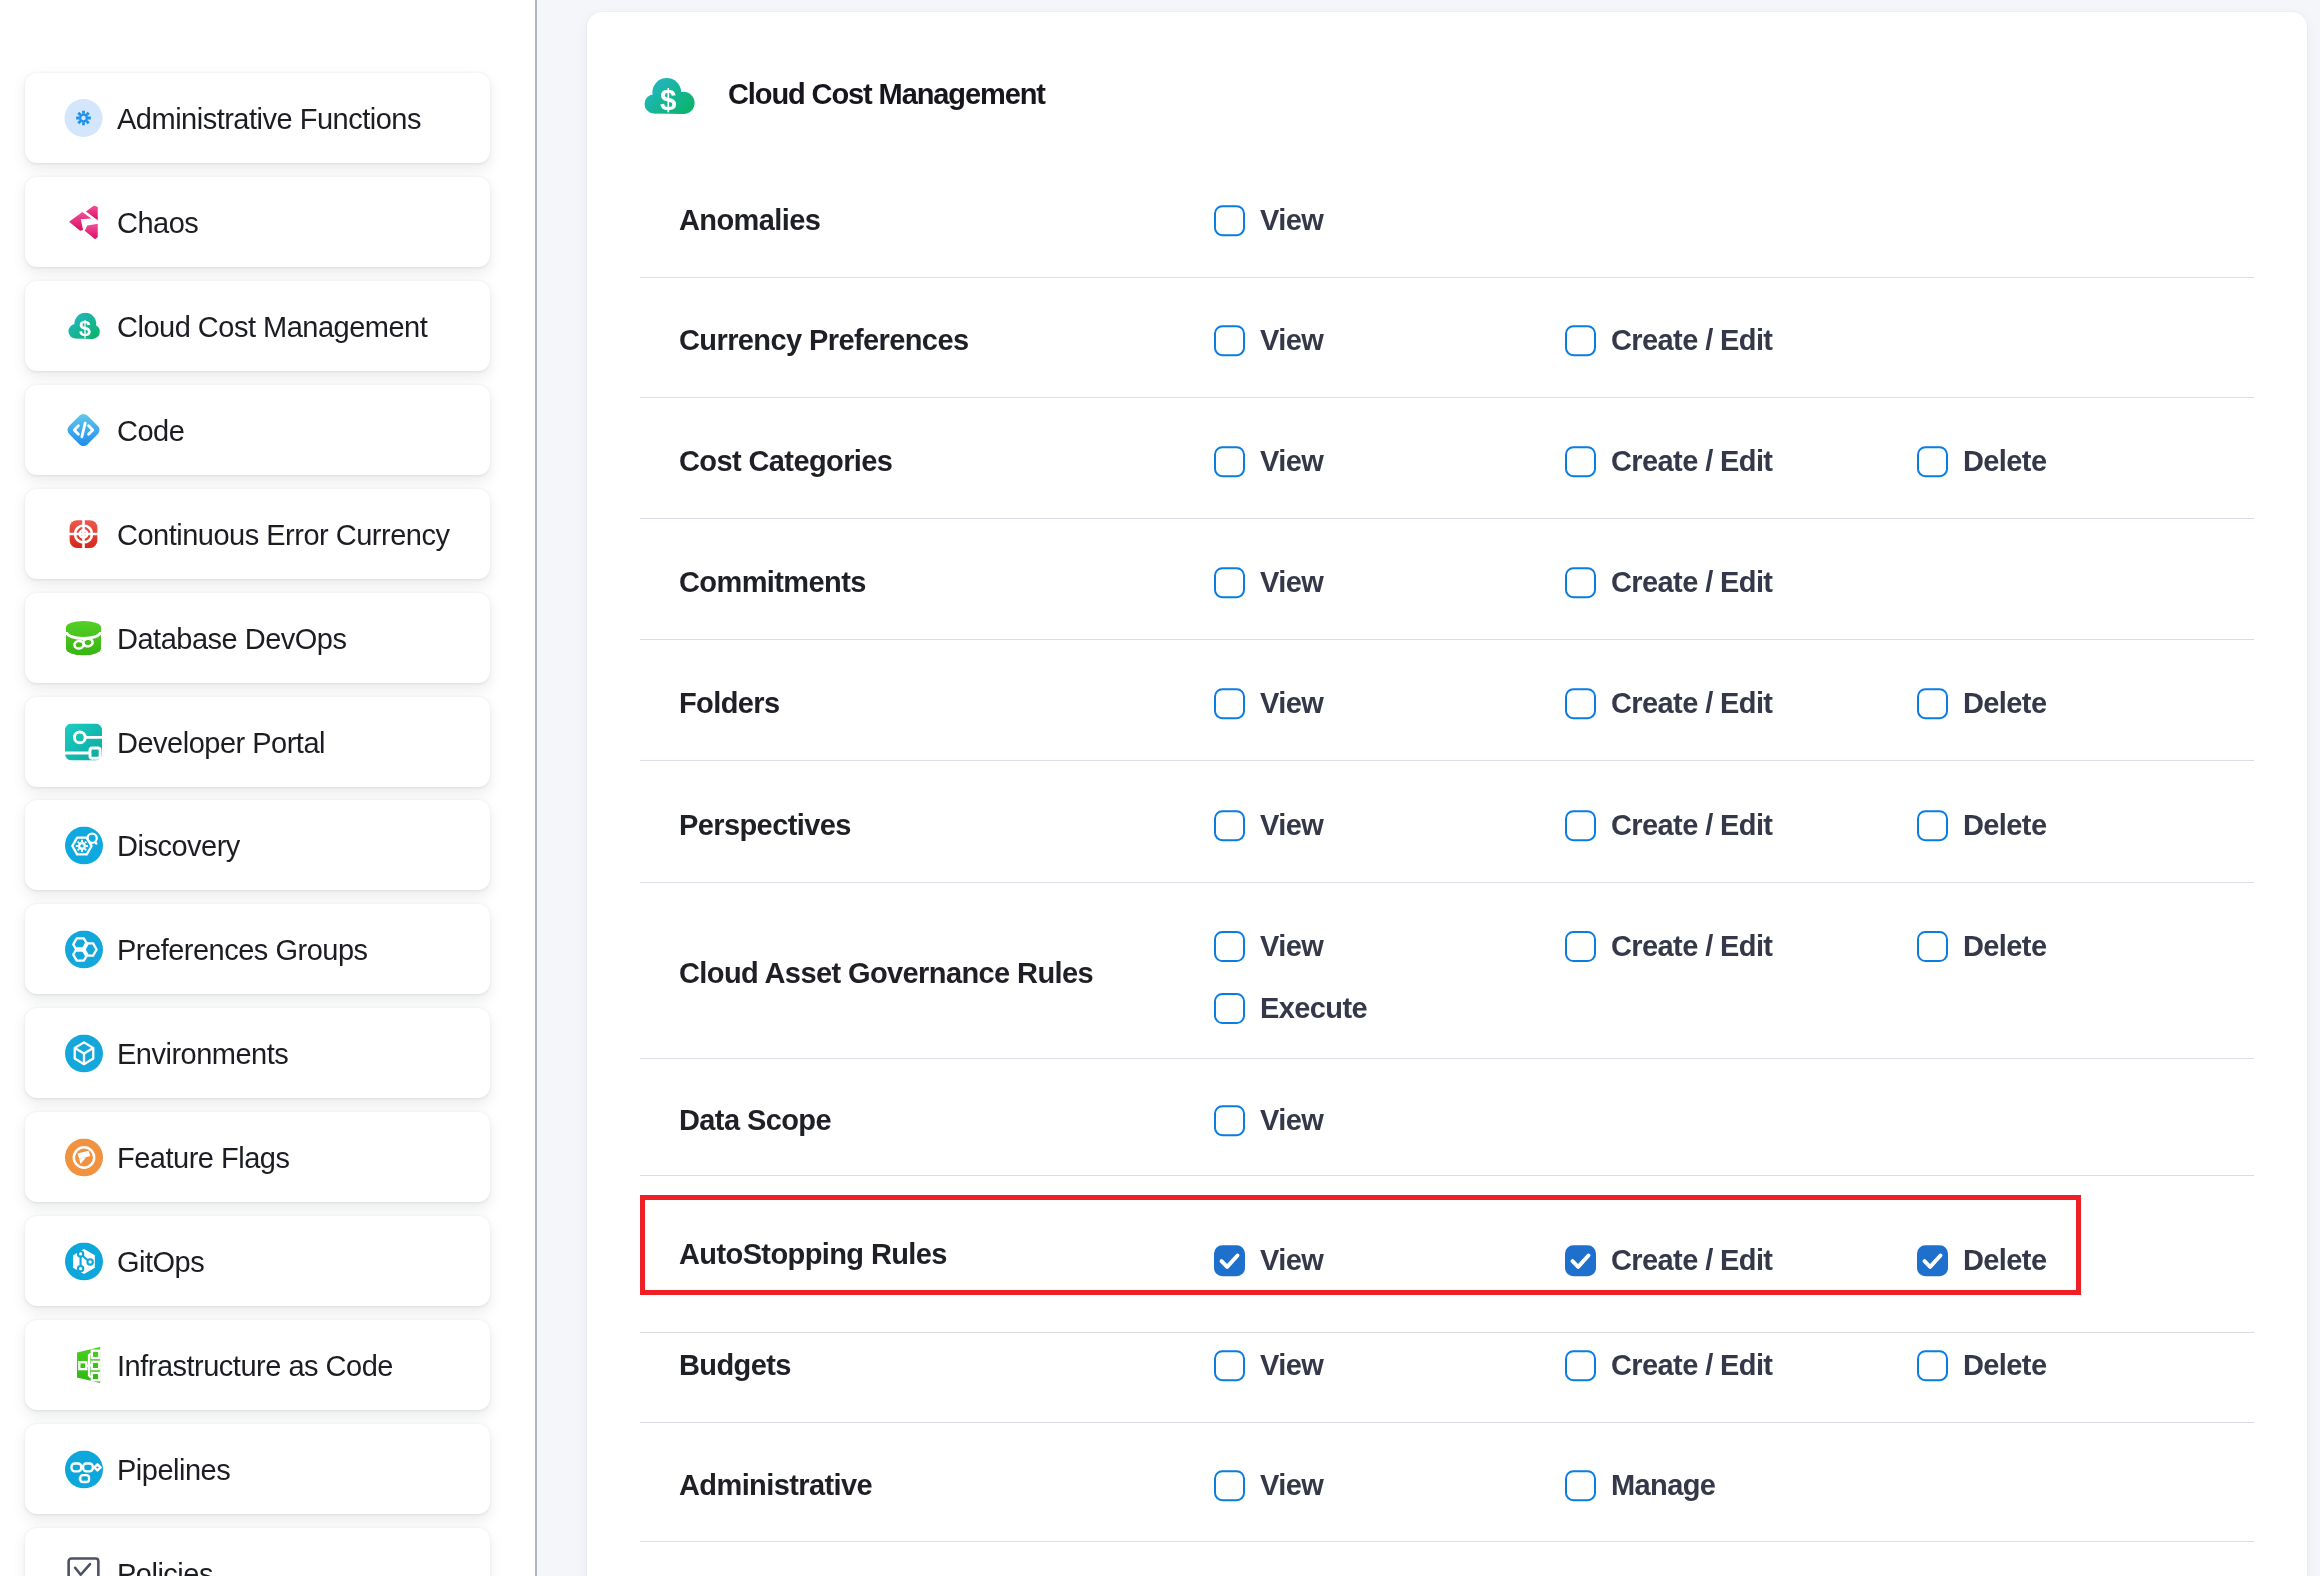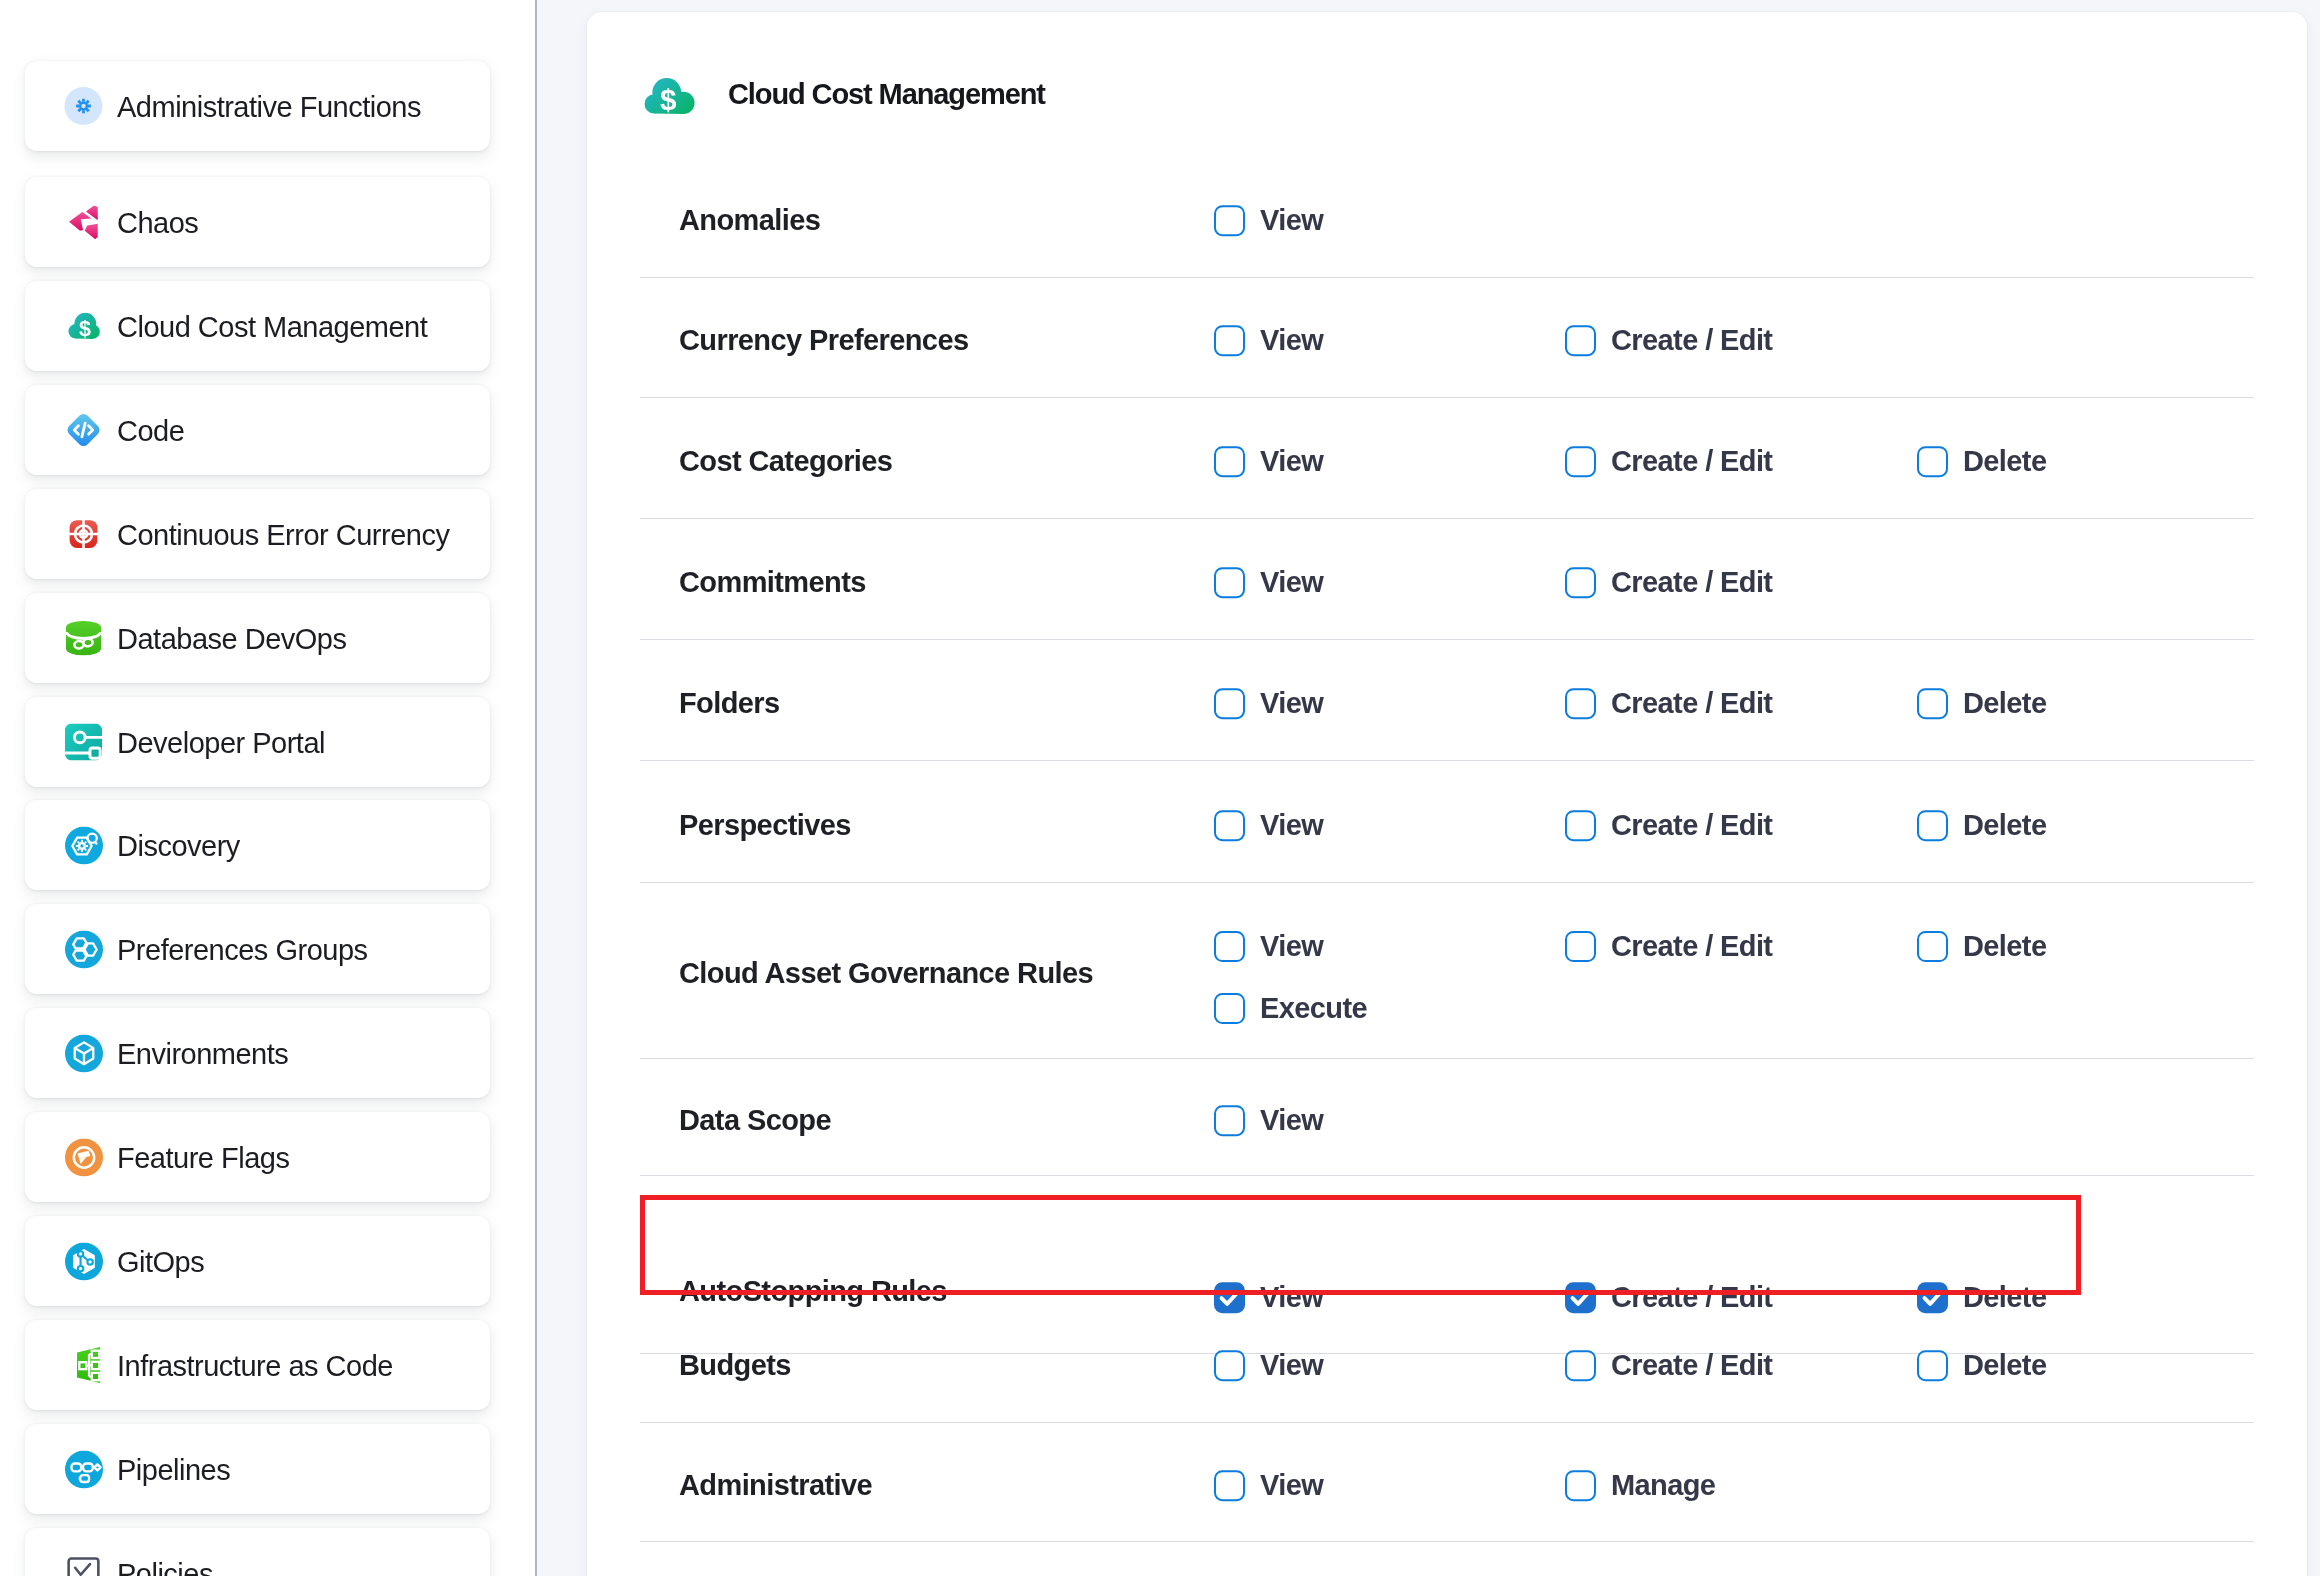--- a/index.html
+++ b/index.html
@@ -138,21 +138,21 @@
           <span class="cbl">Execute</span>
         </div>
       </div>
 <div class="row" style="top:1047px;height:117px">
         <div class="rl">Data Scope</div>
         <div class="cbg c1" style="top:50%;transform:translateY(calc(-50% + 3.7px));">
           <span class="cb"></span>
           <span class="cbl">View</span>
         </div>
       </div>
-<div class="row" style="top:1216px;height:126px">
+<div class="row" style="top:1163px;height:158px">
         <div class="rl" style="margin-top:-2.8px;">AutoStopping Rules</div>
         <div class="cbg c1" style="top:50%;transform:translateY(calc(-50% + 3.7px));margin-top:3.7px;">
           <span class="cbc">
             <svg width="31" height="31" viewBox="0 0 33 33">
               <path d="M8 17 L14 23 L25 11" stroke="#fff" stroke-width="4.2" fill="none" stroke-linecap="round" stroke-linejoin="round"></path>
             </svg>
           </span>
           <span class="cbl">View</span>
         </div>
         <div class="cbg c2" style="top:50%;transform:translateY(calc(-50% + 3.7px));margin-top:3.7px;">
@@ -192,21 +192,21 @@
         <div class="cbg c1" style="top:50%;transform:translateY(calc(-50% + 3.7px));">
           <span class="cb"></span>
           <span class="cbl">View</span>
         </div>
         <div class="cbg c2" style="top:50%;transform:translateY(calc(-50% + 3.7px));">
           <span class="cb"></span>
           <span class="cbl">Manage</span>
         </div>
       </div>
   </div>
-<div class="card" style="top:61px">
+<div class="card" style="top:73px">
       <div class="ic">
         <svg width="39" height="39" viewBox="0 0 42 42">
 <circle cx="21" cy="21" r="20.5" fill="#d3e6fb"></circle>
 <g stroke="#2191ef" stroke-width="3.0">
             <line x1="25.60" y1="21.00" x2="28.90" y2="21.00"></line>
             <line x1="24.25" y1="24.25" x2="26.59" y2="26.59"></line>
             <line x1="21.00" y1="25.60" x2="21.00" y2="28.90"></line>
             <line x1="17.75" y1="24.25" x2="15.41" y2="26.59"></line>
             <line x1="16.40" y1="21.00" x2="13.10" y2="21.00"></line>
             <line x1="17.75" y1="17.75" x2="15.41" y2="15.41"></line>

